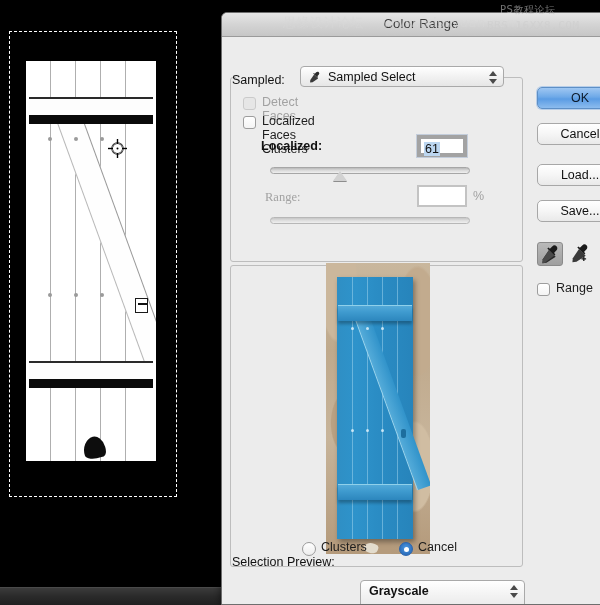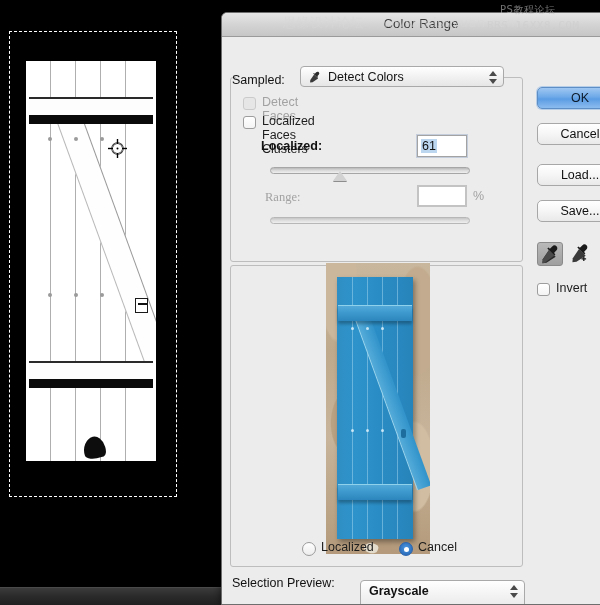--- a/index.html
+++ b/index.html
@@ -143,21 +143,21 @@
   }
   .chk.disabled { background: #e6e6e6; border-color: #cacaca; }
   .checkrow .txt { position: absolute; left: 19px; top: -2px; font-size: 12.5px; }
 
   #detect-faces-row { left: 21px; top: 60px; }
   #localized-row    { left: 21px; top: 79px; }
 
   #fuzziness-label { position: absolute; left: 39px; top: 102px; font-size: 12.5px; font-weight: bold; color:#111; }
   #fuzziness-field {
     position: absolute; left: 195px; top: 98px; width: 50px; height: 22px;
-    background: #ffffff; border: 1px solid #a3a3a3;
+    background: #ffffff; border: 4px solid #a3a3a3;
     box-shadow: 0 0 0 1px rgba(120,150,190,.35);
   }
   #fuzziness-value {
     position: absolute; left: 3px; top: 3px; font-size: 12.5px; color: #111;
     background: #bcd6f0; padding: 0 1px;
   }
   .slider-track {
     position: absolute; height: 7px; border-radius: 4px;
     background: linear-gradient(180deg,#b9b9b9 0%, #d8d8d8 45%, #f0f0f0 100%);
     border: 1px solid #a6a6a6;
@@ -237,21 +237,21 @@
   .rad.on { background: radial-gradient(circle at 50% 42%, #4f9ae0 0%, #2c6fbe 70%, #2461ad 100%); border-color:#2c66ad; }
   .rad.on:after {
     content:""; position:absolute; left:4px; top:4px; width:5px; height:5px;
     border-radius:50%; background:#ffffff;
   }
   .radiorow .txt { position: absolute; left: 19px; top: -2px; font-size: 12.5px; }
   #radio-selection { left: 80px; }
   #radio-image { left: 177px; }
 
   
-  #selprev-label { position: absolute; left: 10px; top: 539px; font-size: 12.5px; color:#111; }
+  #selprev-label { position: absolute; left: 10px; top: 518px; font-size: 12.5px; color:#111; }
   #selprev-dropdown {
     position: absolute; left: 138px; top: 543px; width: 165px; height: 33px;
     background: linear-gradient(180deg,#ffffff 0%, #f2f2f2 48%, #e6e6e6 100%);
     border: 1px solid #a9a9a9; border-radius: 4px; font-weight: bold;
   }
   #selprev-dropdown .ddtext { position: absolute; left: 8px; top: 3px; font-size: 12.5px; color:#111; }
 
   
   .btn {
     position: absolute; left: 315px; width: 86px; height: 22px;
@@ -344,21 +344,21 @@
 
       <div id="options-group"></div>
       <div id="group-notch"></div>
 
       <div id="select-label">Sampled:</div>
       <div id="select-dropdown">
         <svg class="ddpipette" width="13" height="13" viewBox="0 0 13 13">
           <path d="M9.8 1.2c-.8-.8-1.9-.6-2.6.1L5.8 2.7 4.9 1.9 4.2 2.6l4.2 4.2.7-.7-.8-.9 1.4-1.4c.7-.7.9-1.8.1-2.6z" fill="#2a2a2a"></path>
           <path d="M5.1 3.5 1.3 9.1l-.2 2.5 2.5-.3 5.5-3.8z" fill="#3a3a3a"></path>
         </svg>
-        <span class="ddtext">Detect Colors</span>
+        <span class="ddtext">Sampled Select</span>
         <span class="stepper">
           <span class="up"></span>
             <span class="dn"></span>
         </span>
       </div>
 
       <div class="checkrow" id="detect-faces-row">
         <span class="chk disabled"></span>
         <span class="txt lbl dim">Detect Faces</span>
       </div>
@@ -399,21 +399,21 @@
           <span class="pv-screw" style="left:14px;top:152px"></span>
           <span class="pv-screw" style="left:29px;top:152px"></span>
           <span class="pv-screw" style="left:44px;top:152px"></span>
           <div id="pv-knob"></div>
         </div>
         <div id="pv-leaf"></div>
       </div>
 
       <div class="radiorow" id="radio-selection">
         <span class="rad"></span>
-        <span class="txt lbl">Localized</span>
+        <span class="txt lbl">Clusters</span>
       </div>
       <div class="radiorow" id="radio-image">
         <span class="rad on"></span>
         <span class="txt lbl">Cancel</span>
       </div>
 
       <div id="selprev-label">Selection Preview:</div>
       <div id="selprev-dropdown">
         <span class="ddtext">Grayscale</span>
         <span class="stepper">
@@ -446,21 +446,21 @@
           <svg width="24" height="22" viewBox="0 0 24 22">
             <path d="M18.5 3.2c-1.3-1.3-3.1-1-4.3.2l-2.3 2.3-1.4-1.3-1.2 1.2 6.9 6.9 1.2-1.2-1.4-1.4 2.3-2.3c1.2-1.2 1.5-3 .2-4.4z" fill="#1a1a1a"></path>
             <path d="M11 7 4.8 16.2l-.4 4.1 4.1-.5L17.7 13.7z" fill="#3a3a3a"></path>
             <path d="M13.5 16.8h4.6" stroke="#1a1a1a" stroke-width="1.3"></path>
           </svg>
         </div>
       </div>
 
       <div class="checkrow" id="invert-row">
         <span class="chk"></span>
-        <span class="txt lbl">Invert</span>
+        <span class="txt lbl">Range</span>
       </div>
 
     </div>
   </div>
 
   <div class="wm" id="wm-1">思缘设计论坛</div>
   <div class="wm" id="wm-2">www.missyuan.com</div>
   <div class="wm" id="wm-3">PS教程论坛</div>
   <div class="wm" id="wm-4">BBS.16XX8.COM</div>
 

